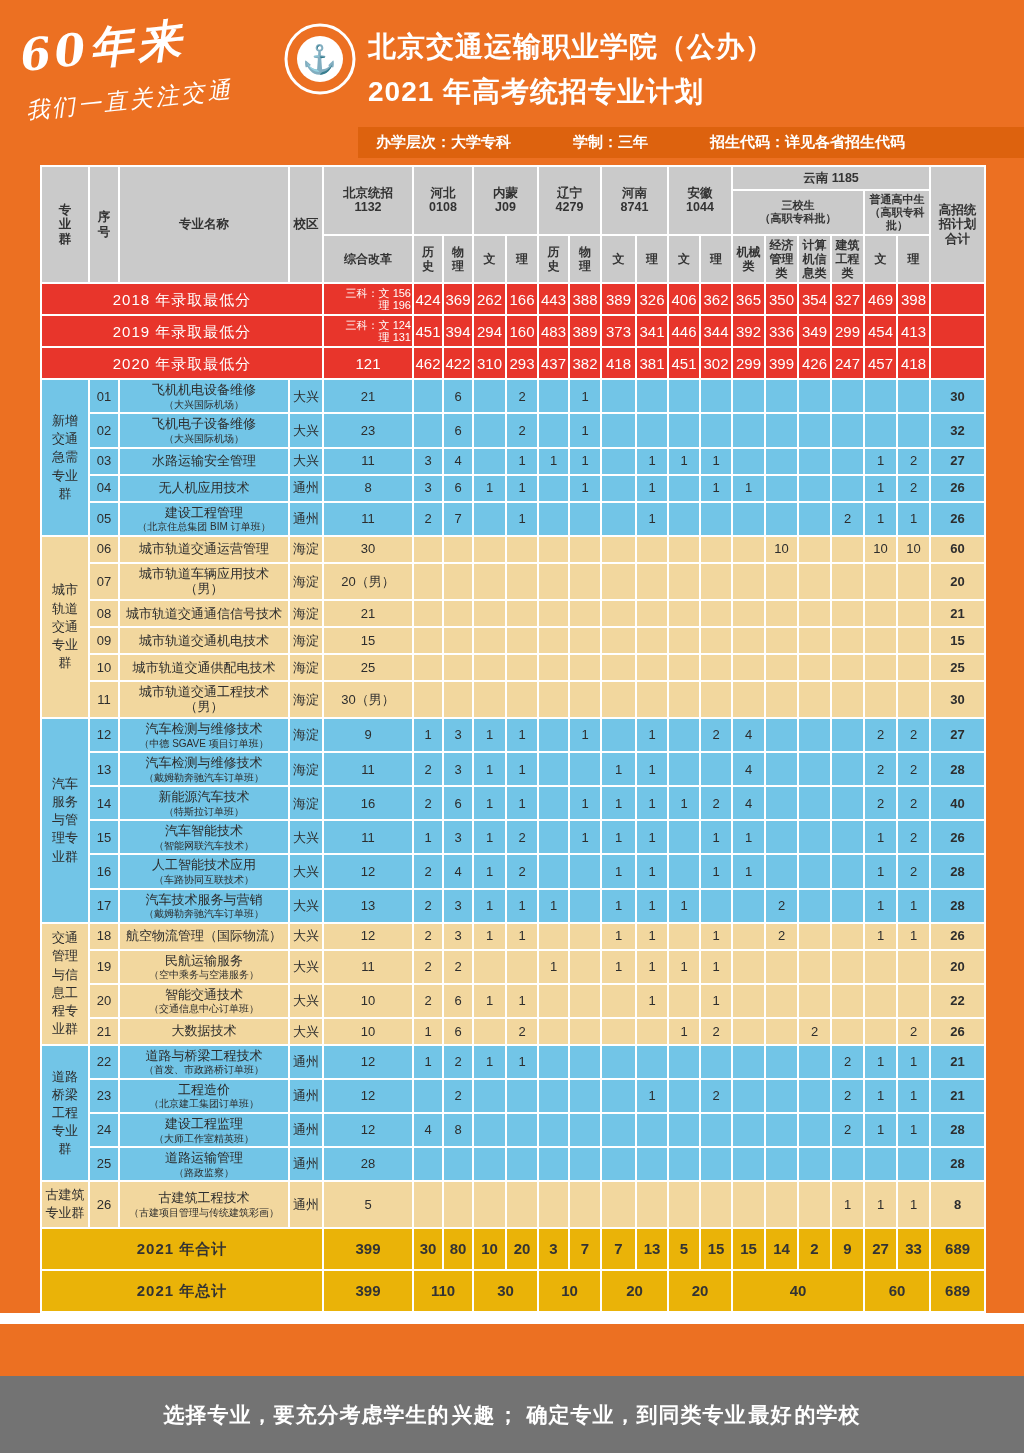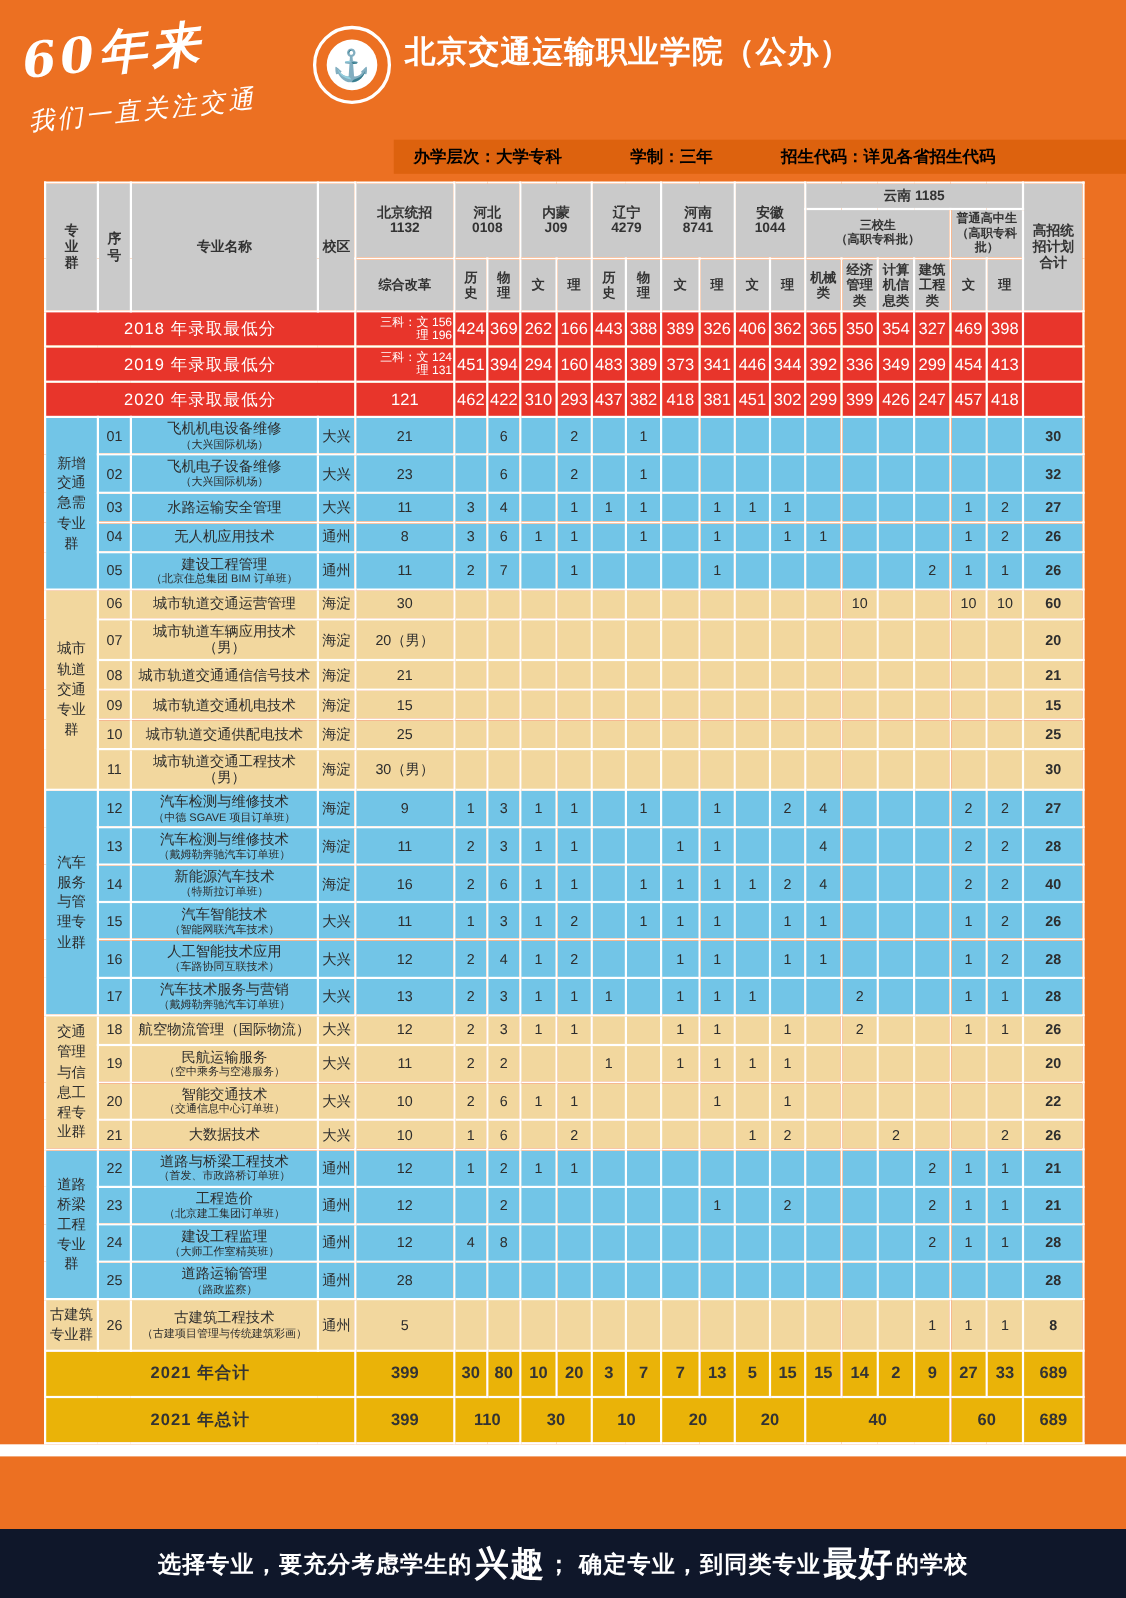--- a/index.html
+++ b/index.html
@@ -16,21 +16,21 @@
     transform:rotate(-6deg); font-family:"DejaVu Serif", serif; font-style:italic;
   }
   .cal1 { font-size:44px; font-weight:bold; letter-spacing:4px; }
   .cal2 { font-size:23px; margin-top:10px; letter-spacing:3px; white-space:nowrap; }
   .logo { position:absolute; left:283px; top:22px; width:74px; height:74px; }
   .titles { position:absolute; left:368px; top:28px; color:#fff; font-weight:bold; }
   .t1 { font-size:28px; letter-spacing:1px; }
   .t2 { font-size:28px; margin-top:7px; letter-spacing:1px; }
   .info-bar {
     position:absolute; left:358px; top:127px; width:666px; height:31px;
-    background:#DD620E; color:#000000; display:flex; align-items:center;
+    background:#DD620E; color:#ffffff; display:flex; align-items:center;
     font-size:15px; font-weight:bold; padding-left:18px; gap:62px;
   }
   
   .table-wrap { position:absolute; left:40px; top:165px; width:944px; }
   table { border-collapse:collapse; table-layout:fixed; width:944px; }
   th, td {
     border:2px solid #fff; text-align:center; vertical-align:middle;
     padding:2px 1px; overflow:hidden; line-height:1.18; word-break:break-all;
   }
   thead th { background:#CACACA; color:#333; font-weight:700; font-size:12.5px; }
@@ -45,25 +45,25 @@
   tr.g-tan  td { background:#F2D79E; }
   td.gcell { font-size:13px; line-height:1.4; padding:4px 2px; }
   .mname { font-size:13px; line-height:1.2; }
   .msub  { font-size:10px; line-height:1.15; margin-top:1px; }
   td.t { font-weight:700; }
   tr.foot td { background:#eab308; font-size:15px; font-weight:700; height:42px; color:#333; }
   tr.foot td.label { letter-spacing:1px; }
   .white-band { margin-left:-40px; width:1024px; height:11px; background:#ffffff; }
   
   .slogan {
-    position:absolute; left:0; bottom:0; width:1024px; height:63px;
-    background:#0f172a; color:#fff; display:flex; align-items:center;
+    position:absolute; left:0; bottom:0; width:1024px; height:77px;
+    background:#737373; color:#fff; display:flex; align-items:center;
     justify-content:center; font-size:21px; font-weight:700; letter-spacing:1px;
   }
-  .slogan .em { font-size:31px; margin:0 2px; }
+  .slogan .em { font-size:21px; margin:0 2px; }
 </style>
 </head>
 <body>
 
 <div class="page">
 
   <div class="calligraphy">
     <div class="cal1">60年来</div>
     <div class="cal2">我们一直关注交通</div>
   </div>
@@ -71,20 +71,21 @@
   <div class="logo">
     <svg width="74" height="74" viewBox="0 0 74 74">
       <circle cx="37" cy="37" r="34" fill="none" stroke="#ffffff" stroke-width="3"></circle>
       <circle cx="37" cy="37" r="23" fill="#ffffff"></circle>
       <text x="37" y="47" font-size="28" text-anchor="middle" fill="#EC7022">⚓</text>
     </svg>
   </div>
 
   <div class="titles">
     <div class="t1">北京交通运输职业学院（公办）</div>
+    <div class="t2">2021 年高考统招专业计划</div>
   </div>
 
   <div class="info-bar">
     <span>办学层次：大学专科</span>
     <span>学制：三年</span>
     <span>招生代码：详见各省招生代码</span>
   </div>
 
   <div class="table-wrap">
     <table>

